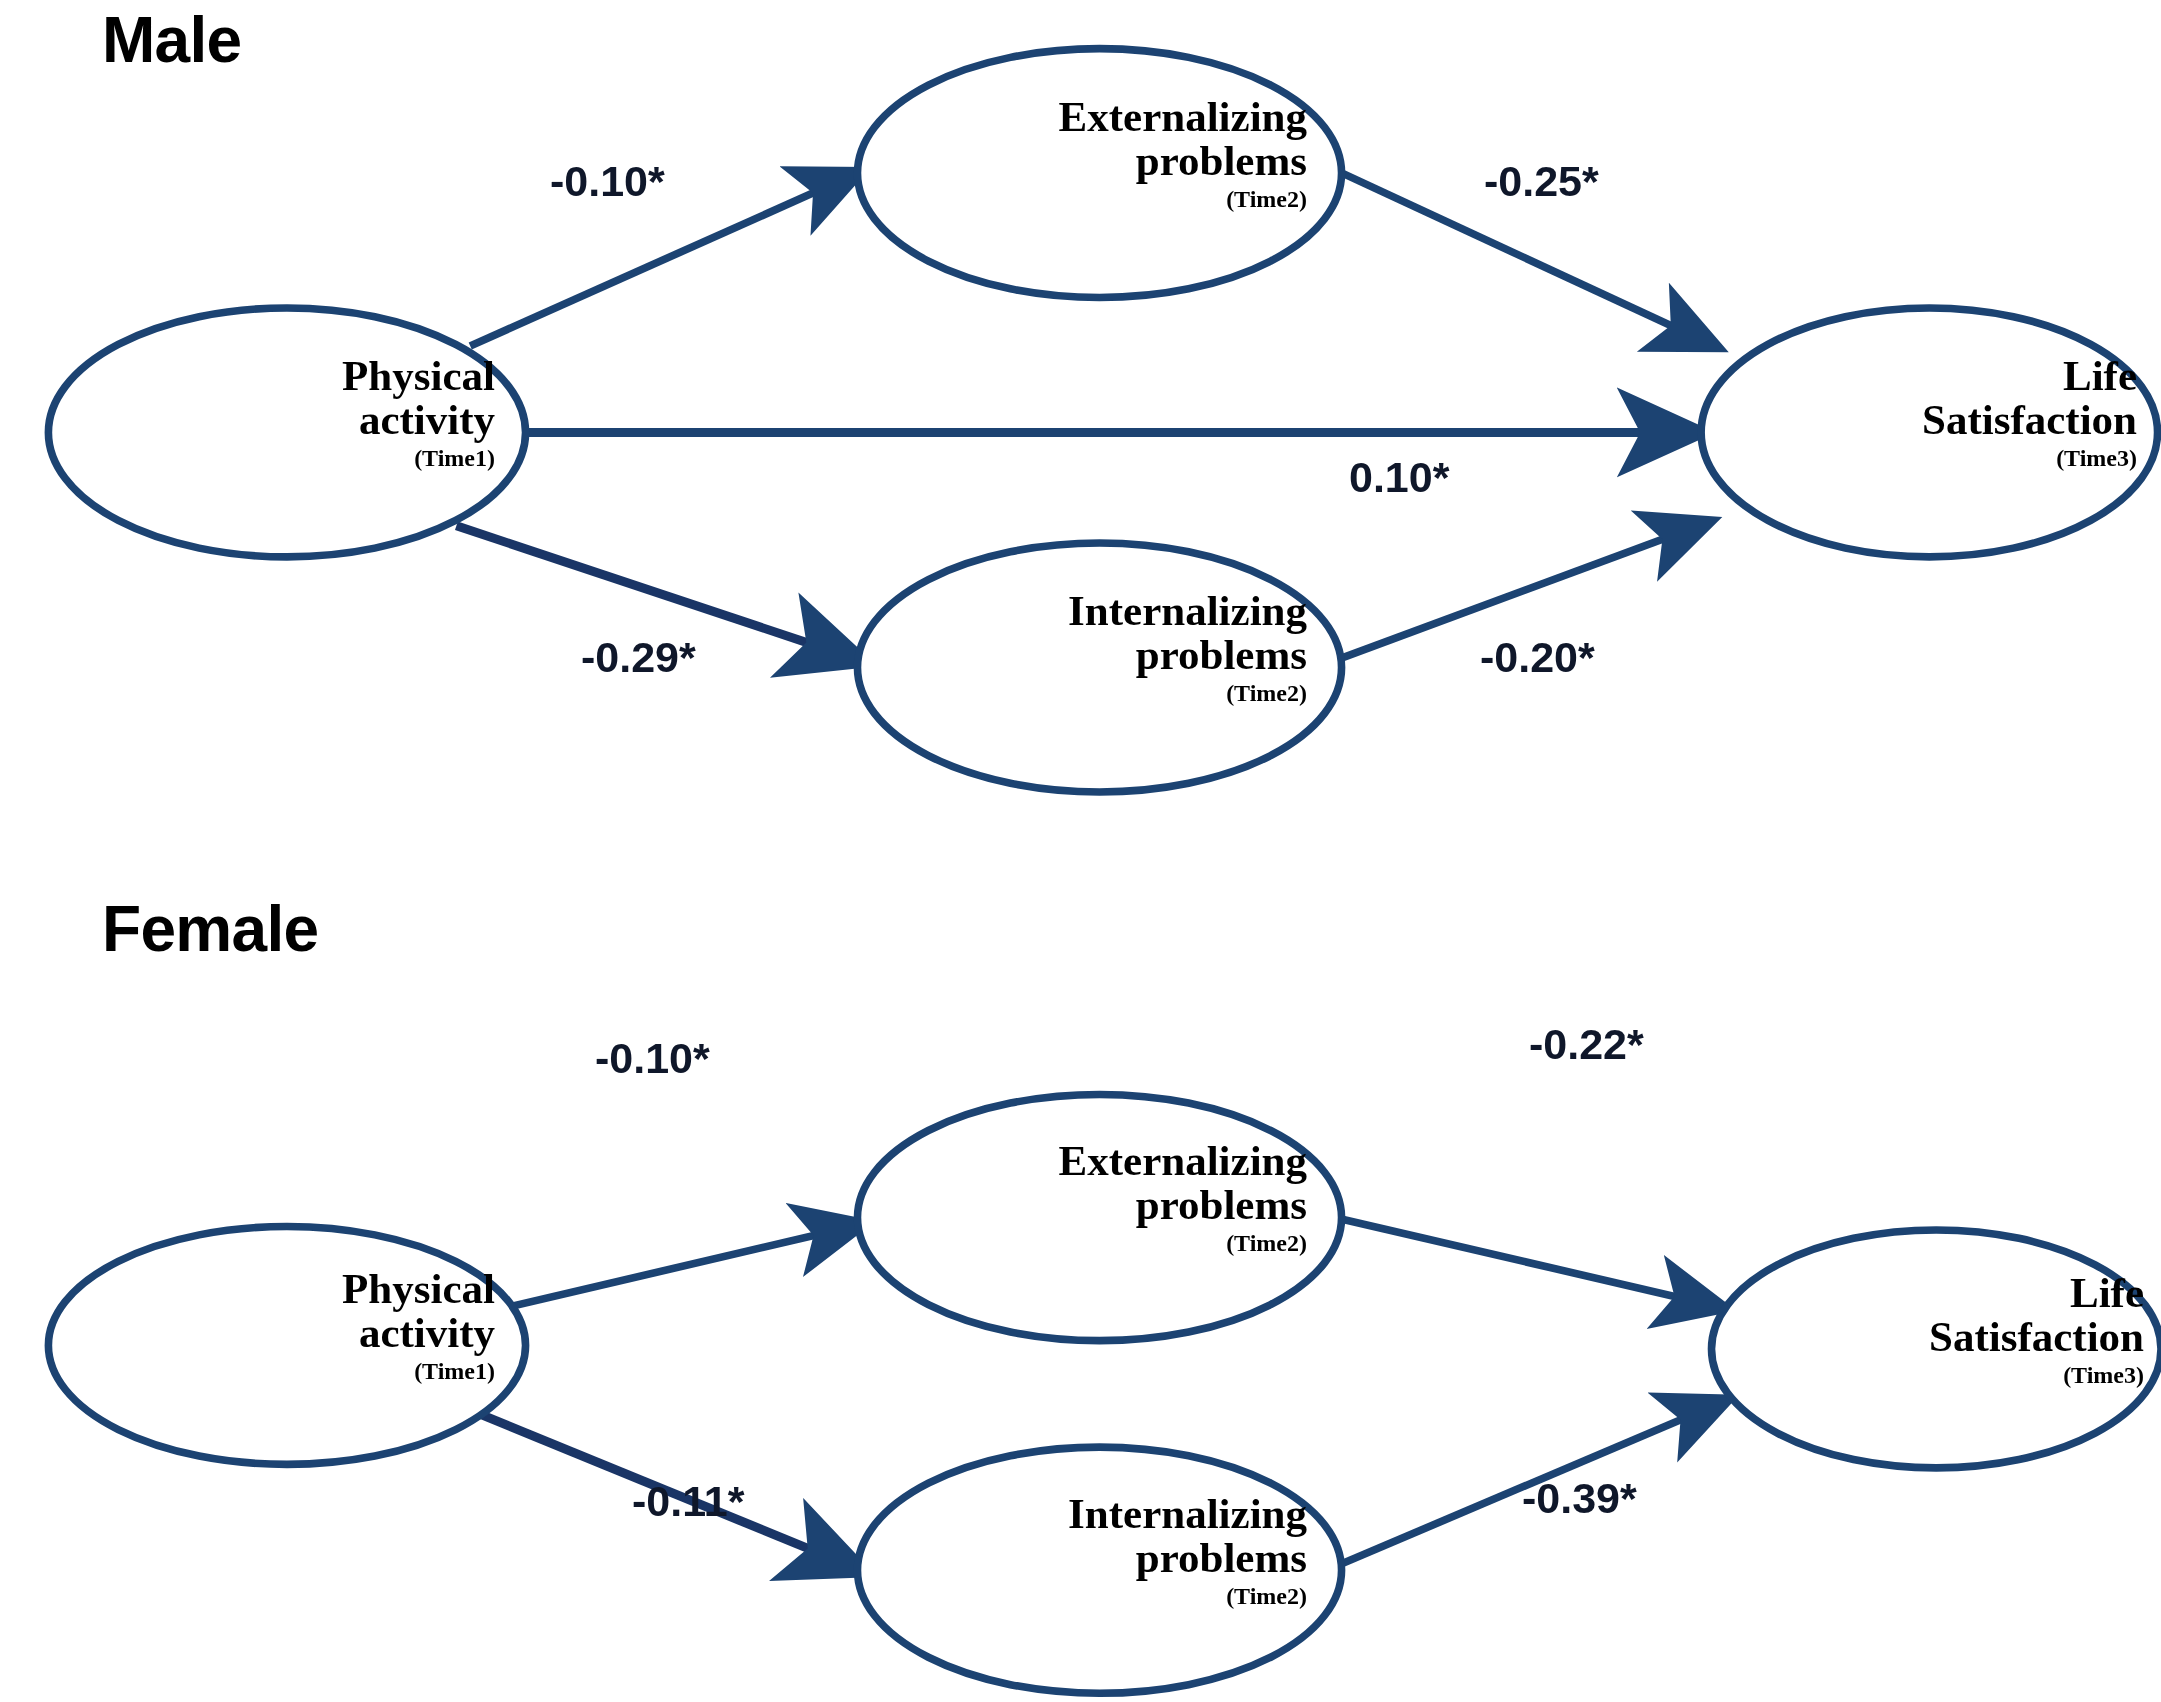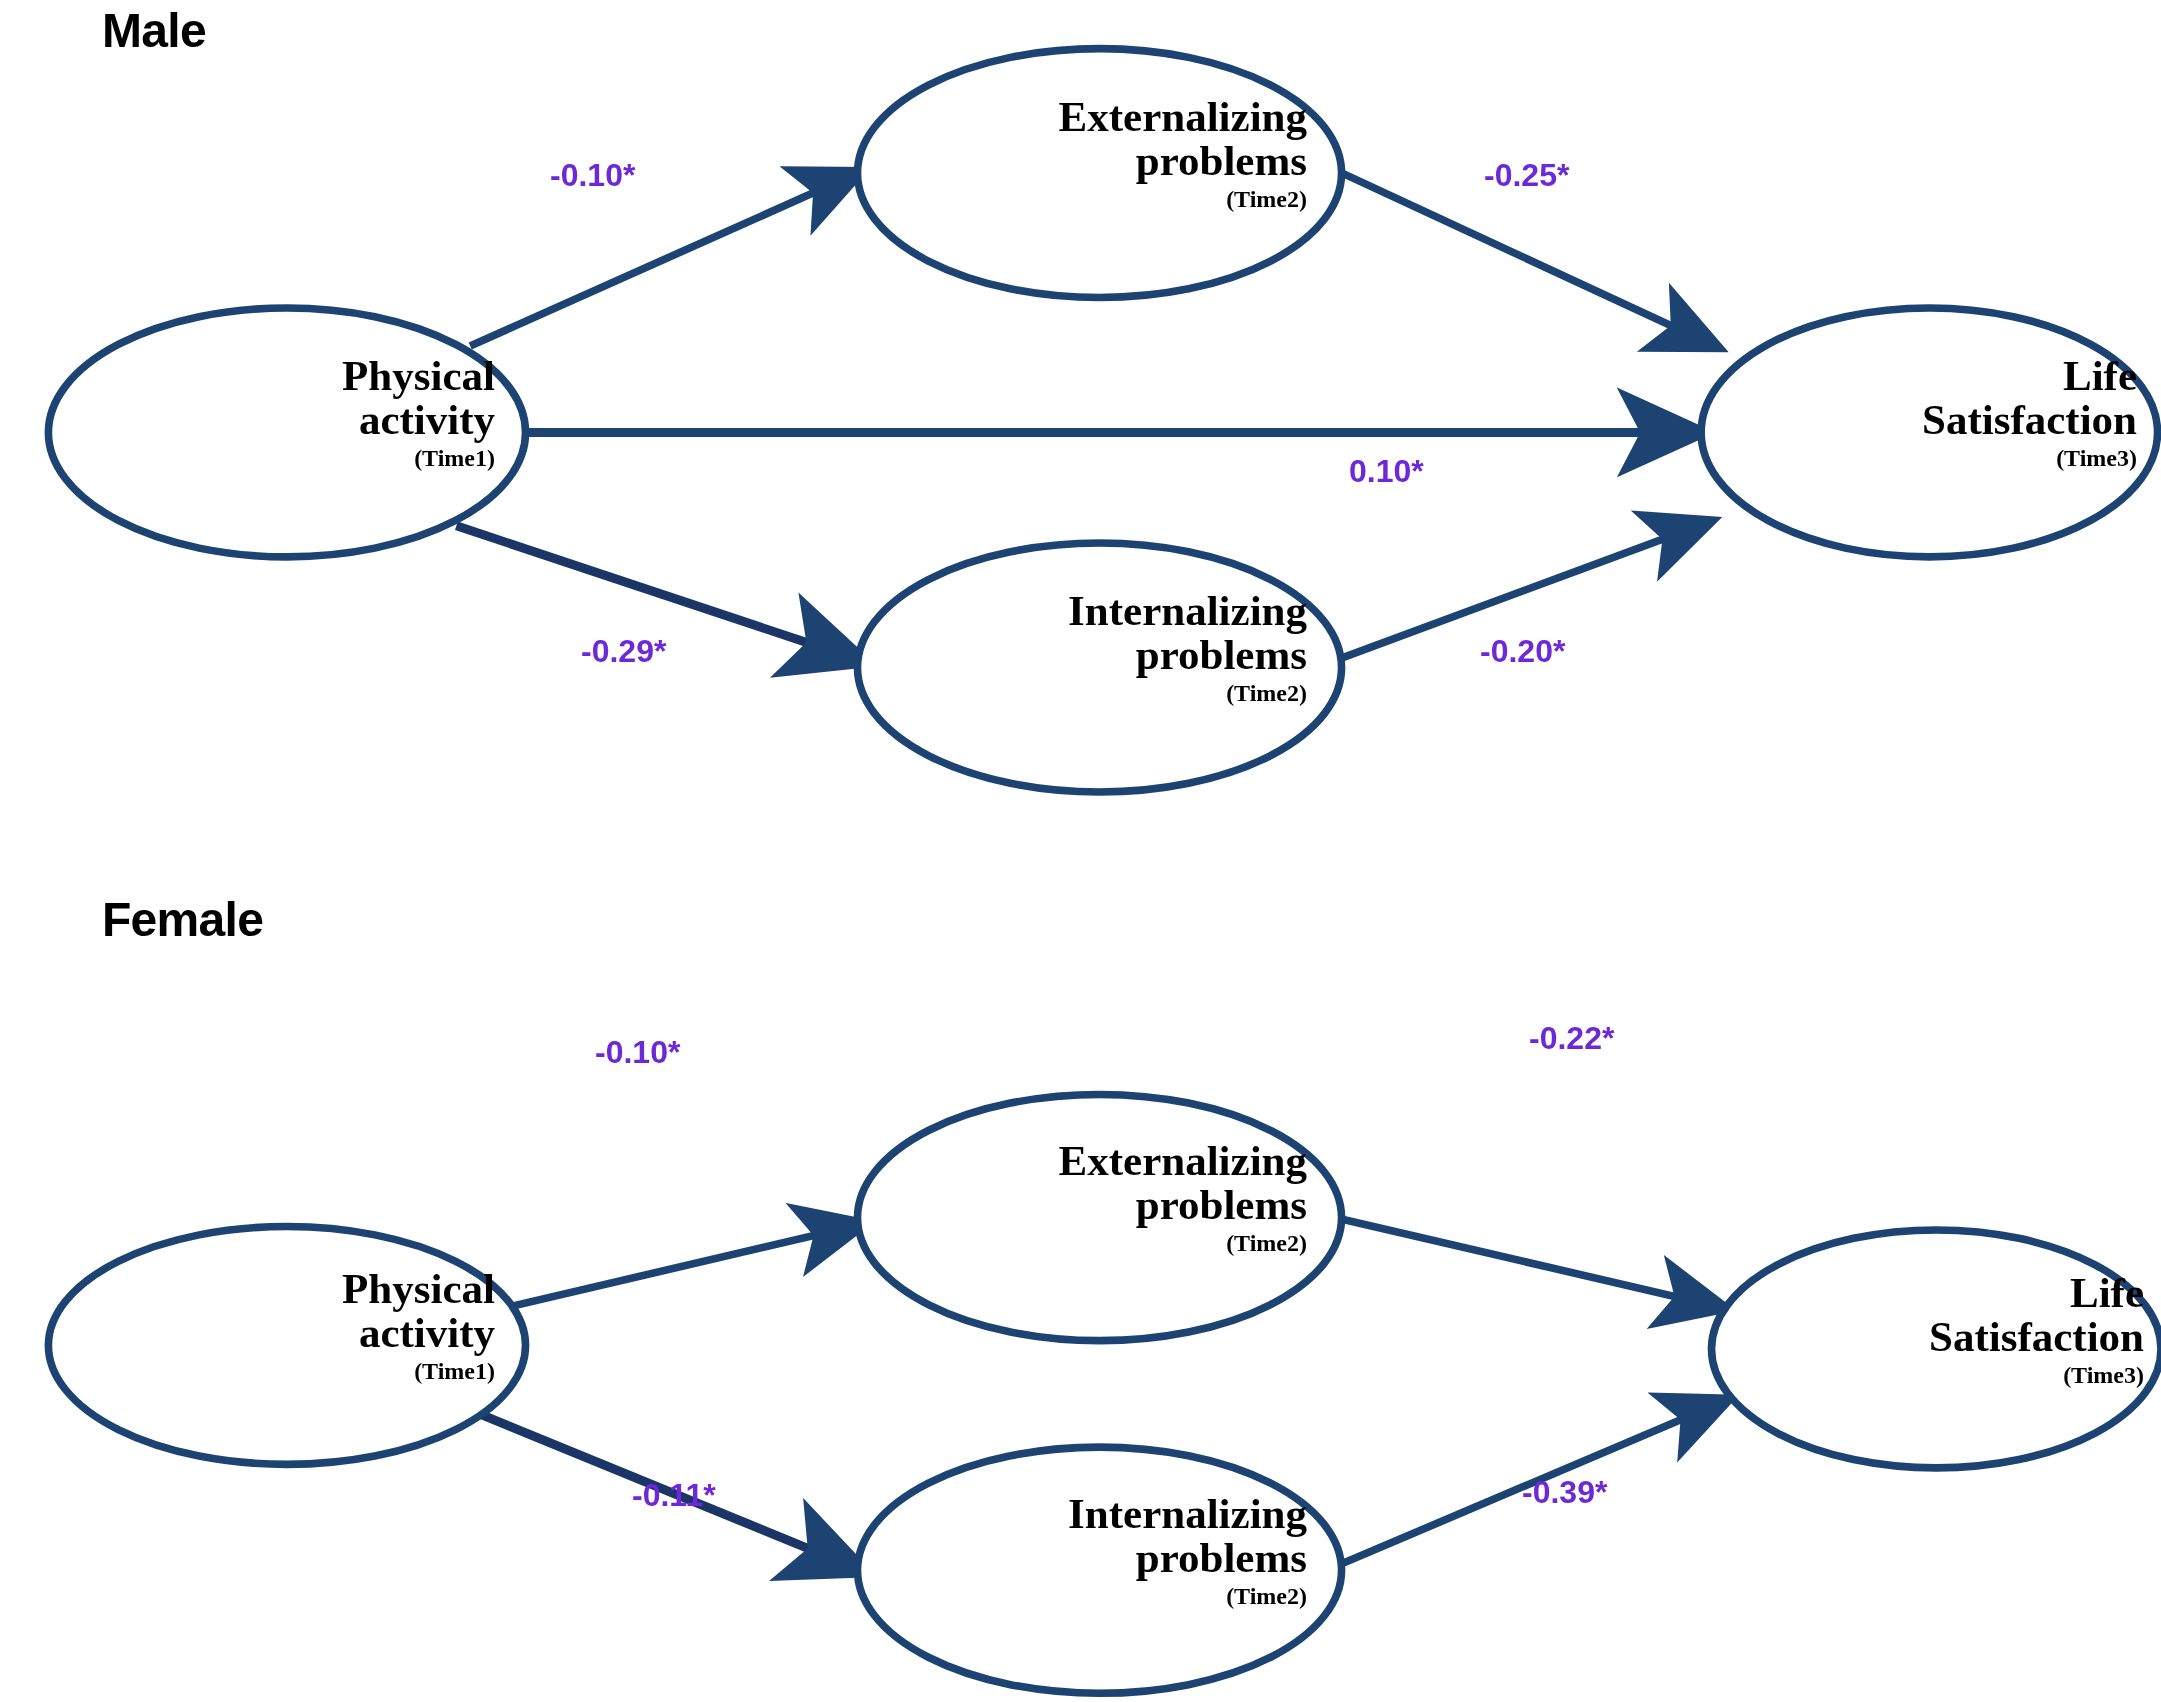--- a/index.html
+++ b/index.html
@@ -23,21 +23,21 @@
     width: 2161px;
   }
   #panel-male  { top: 0px;    height: 851px; }
   #panel-female{ top: 851px; height: 852px; }
 
   .panel-title {
     position: absolute;
     font-family: "Liberation Sans", sans-serif;
     font-weight: bold;
     color: #000000;
-    font-size: 48px;
+    font-size: 64px;
     letter-spacing: -0.7px;
     white-space: nowrap;
   }
   #title-male   { left: 102px; top: 2.8px; }
   #title-female { left: 102px; top: 864px; margin-top: 28px; }
 
   .svg-layer {
     position: absolute;
     left: 0;
     top: 0;
@@ -54,24 +54,24 @@
     pointer-events: none;
     white-space: nowrap;
   }
   .node-label .l1,
   .node-label .l2 { font-size: 43px; display: block; }
   .node-label .l3 { font-size: 24px; display: block; margin-top: 4.2px; }
 
   
   .coef {
     position: absolute;
-    color: #6d28d9;
+    color: #0f172a;
     font-family: "Liberation Sans", sans-serif;
     font-weight: bold;
-    font-size: 32px;
+    font-size: 43px;
     white-space: nowrap;
   }
 </style>
 </head>
 <body>
 
 <div id="page">
 
   <div class="panel" id="panel-male">
 

